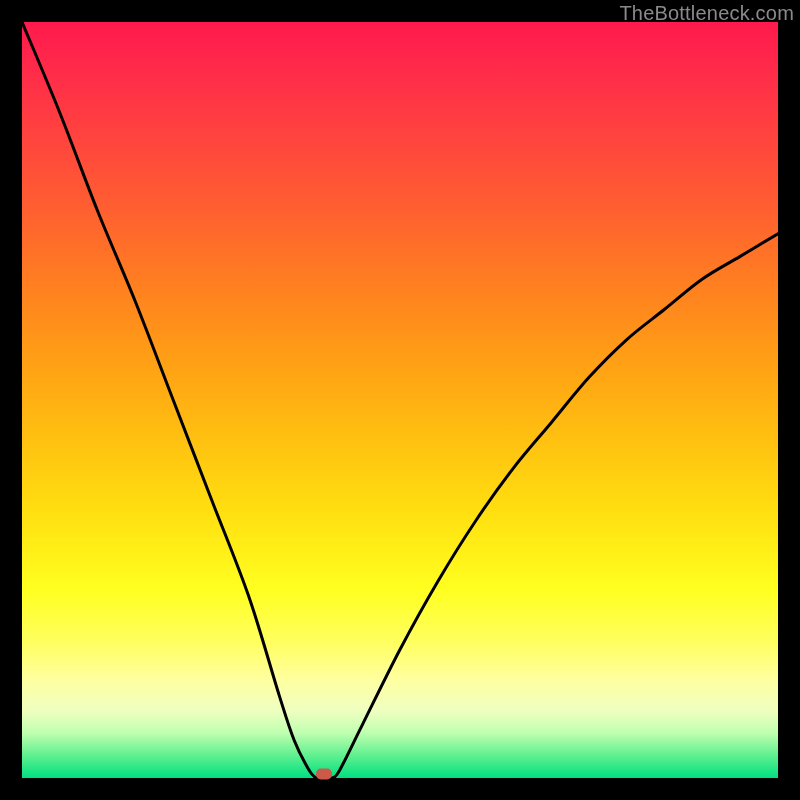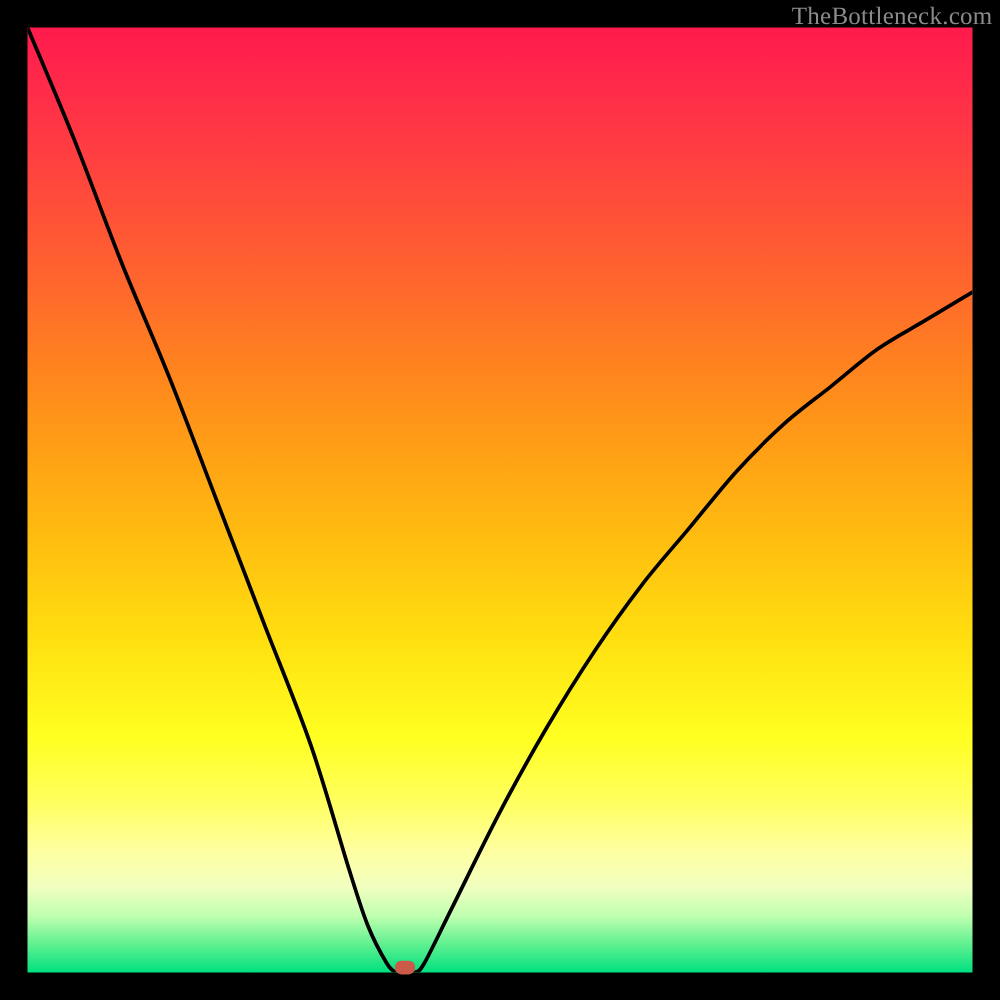--- a/index.html
+++ b/index.html
@@ -56,21 +56,20 @@
   }
 
   .watermark {
     position: absolute;
     top: 2px;
     right: 6px;
     color: #8a8a8a;
     font-size: 20px;
     letter-spacing: 0.2px;
     font-weight: 500;
-    font-family: Liberation Serif, serif;
   }
 </style>
 </head>
 <body>
 
 <div class="watermark">TheBottleneck.com</div>
 
 <div class="frame">
   <div class="plot-area"></div>
   <svg class="curve" viewBox="0 0 756 756" preserveAspectRatio="none">

